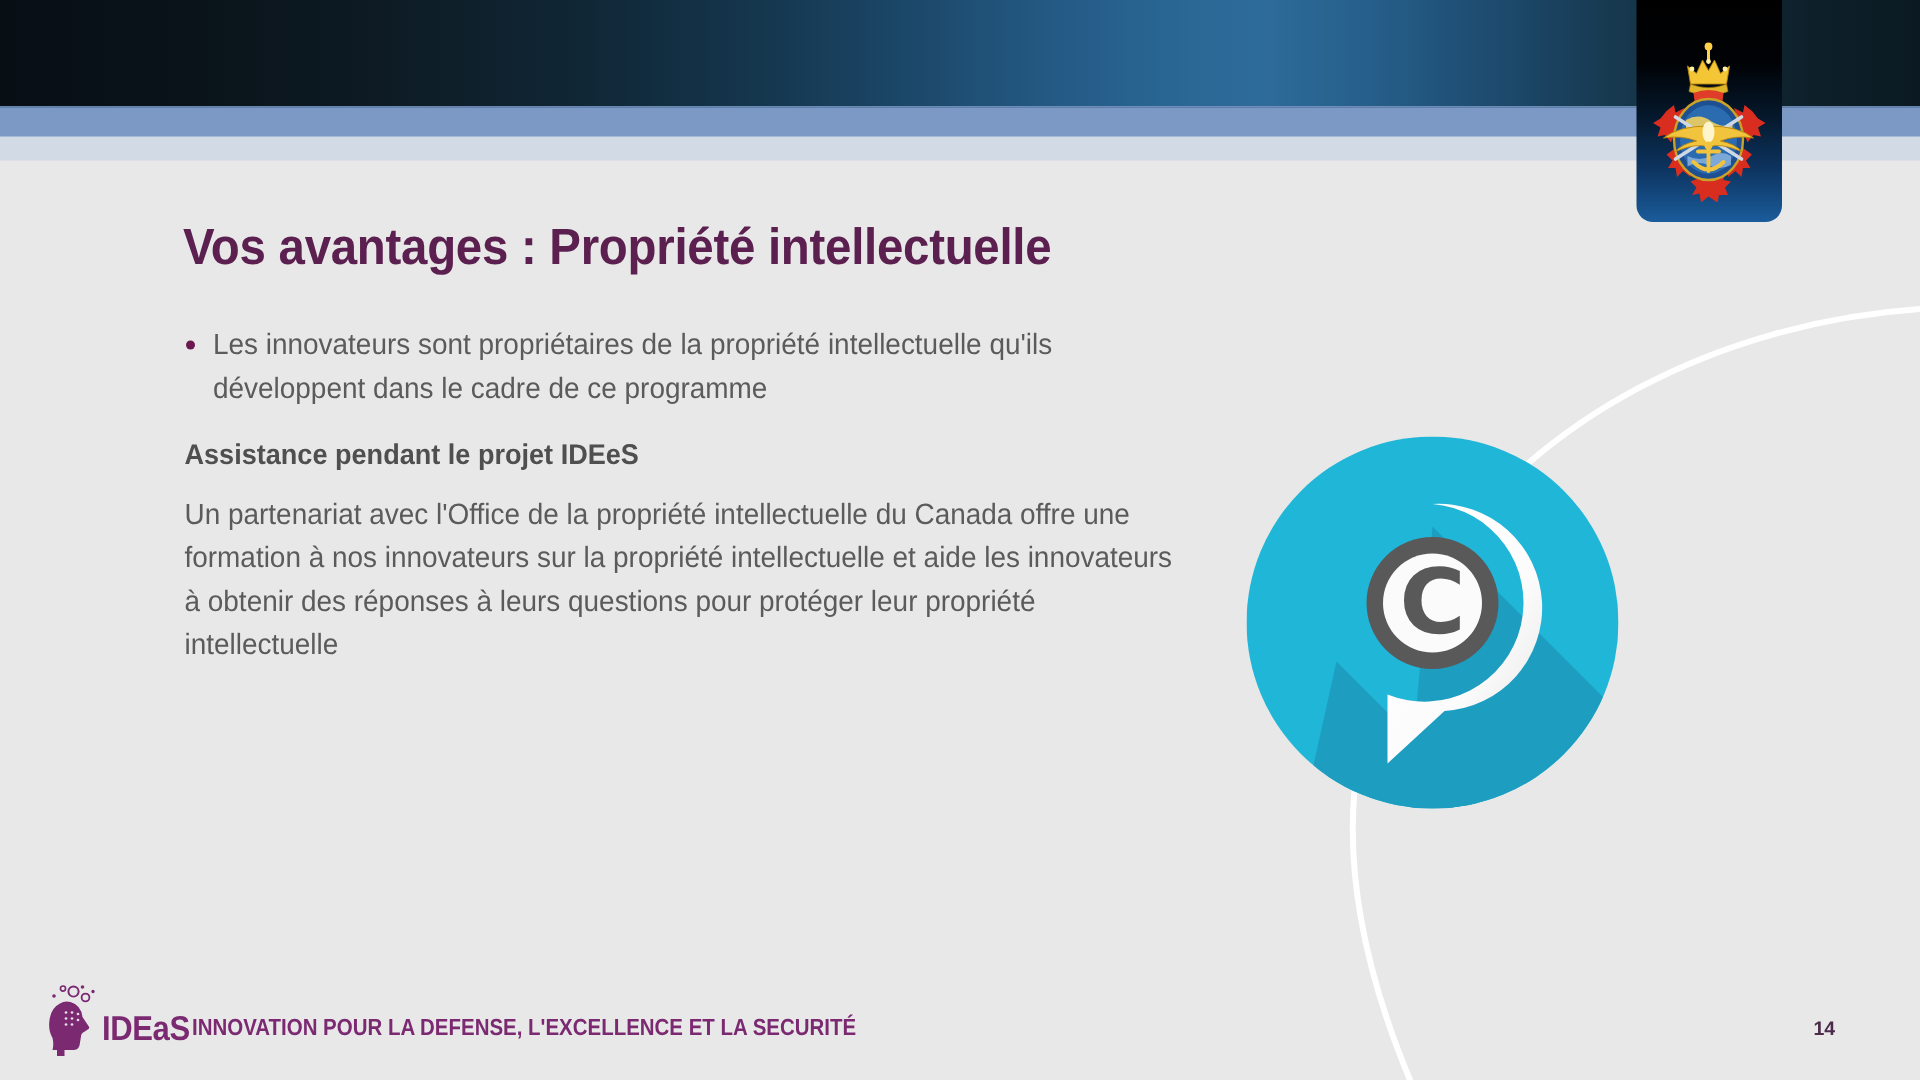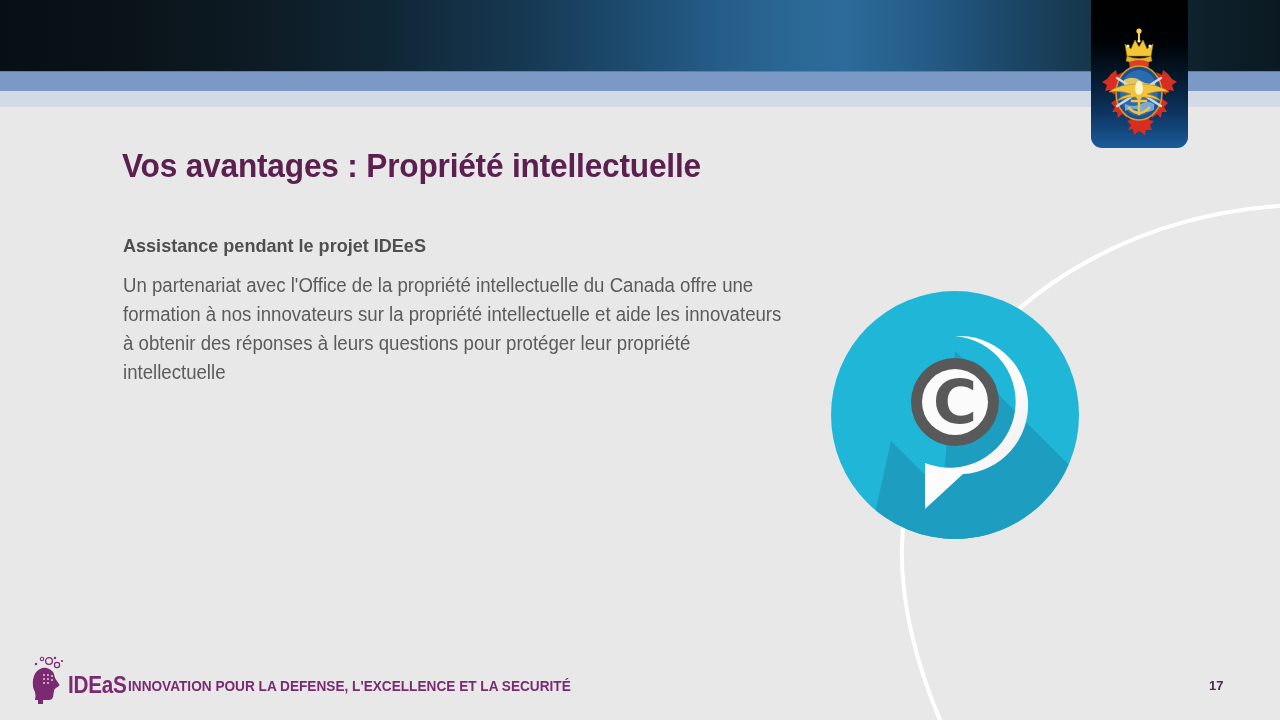--- a/index.html
+++ b/index.html
@@ -277,20 +277,24 @@
       <path d="M38 88 q10 10 20 0"></path>
       <line x1="41" y1="81" x2="55" y2="81"></line>
     </g>
     <circle cx="48" cy="77" r="2.6" fill="#f2c43d"></circle>
   </svg>
 
   <div class="slide-title">Vos avantages : Propriété intellectuelle</div>
 
   <div class="content">
 
+    <div class="bullet-row">
+      <span class="bullet-dot"></span>
+      <span class="bullet-text">Les innovateurs sont propriétaires de la propriété intellectuelle qu'ils développent dans le cadre de ce programme</span>
+    </div>
 
 
 
     <div class="subhead">Assistance pendant le projet IDEeS</div>
 
     <div class="para">Un partenariat avec l'Office de la propriété intellectuelle du Canada offre une formation à nos innovateurs sur la propriété intellectuelle et aide les innovateurs à obtenir des réponses à leurs questions pour protéger leur propriété intellectuelle</div>
   </div>
 
   <svg class="footer-logo" viewBox="0 0 44 52">
     <g fill="#7b2a72">
@@ -309,15 +313,15 @@
       <circle cx="17" cy="24" r="0.9"></circle>
         <circle cx="21" cy="24" r="0.9"></circle>
         <circle cx="25" cy="25" r="0.9"></circle>
       <circle cx="17" cy="28" r="0.9"></circle>
         <circle cx="21" cy="28" r="0.9"></circle>
     </g>
   </svg>
   <div class="footer-wordmark">IDEaS</div>
   <div class="footer-tagline">INNOVATION POUR LA DEFENSE, L'EXCELLENCE ET LA SECURITÉ</div>
 
-  <div class="page-number">17</div>
+  <div class="page-number">14</div>
 
 </div>
 
 </body></html>

